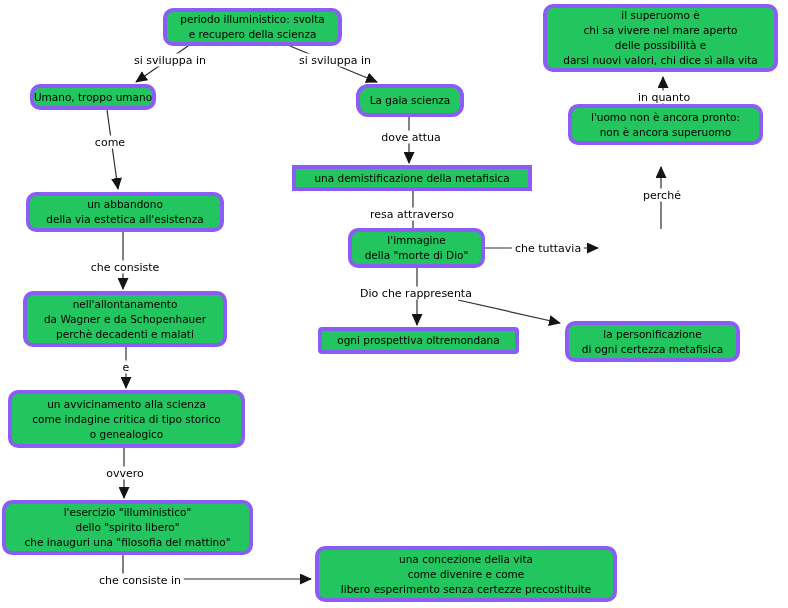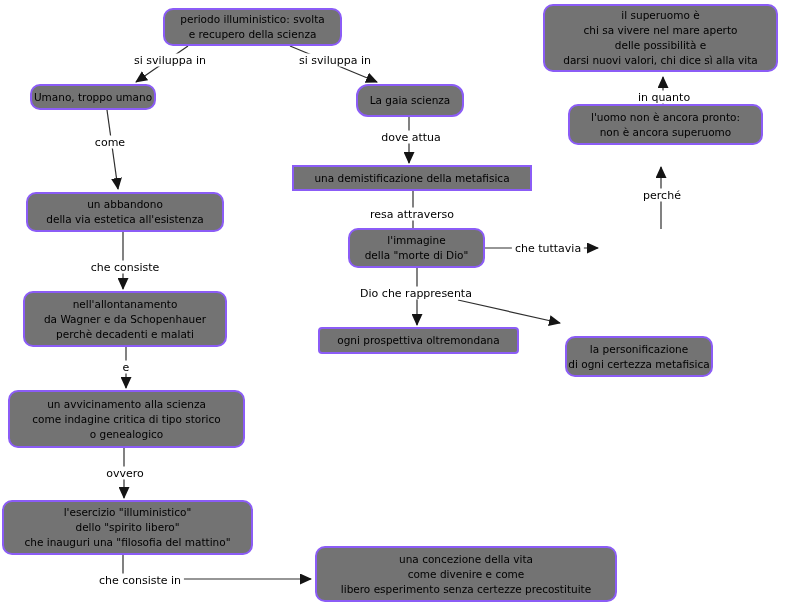--- a/index.html
+++ b/index.html
@@ -8,22 +8,22 @@
     width:788px;height:608px;
     background:#ffffff;
     font-family:"DejaVu Sans","Liberation Sans",sans-serif;
     overflow:hidden;
   }
   #edges{position:absolute;left:0;top:0;z-index:1;}
   .node{
     position:absolute;
     z-index:2;
     box-sizing:border-box;
-    background:#737373;
-    border:2px solid #8b5cf6;
+    background:#22c55e;
+    border:4px solid #8b5cf6;
     border-radius:10px;
     display:flex;align-items:center;justify-content:center;
     text-align:center;
     white-space:pre;
     font-size:10.5px;
     line-height:15px;
     color:#000000;
     padding:2px 4px;
   }
   .edge-label{
@@ -81,21 +81,21 @@
 da Wagner e da Schopenhauer
 perchè decadenti e malati</div>
   <div class="node" style="left:348px;top:228px;width:137px;height:40px">l'immagine
 della "morte di Dio"</div>
   <div class="node" style="left:568px;top:104px;width:195px;height:41px">l'uomo non è ancora pronto:
 non è ancora superuomo</div>
   <div class="node" style="left:8px;top:390px;width:237px;height:58px">un avvicinamento alla scienza
 come indagine critica di tipo storico
 o genealogico</div>
   <div class="node" style="left:318px;top:327px;width:201px;height:27px;border-radius:4px">ogni prospettiva oltremondana</div>
-  <div class="node" style="left:565px;top:336px;width:148px;height:41px">la personificazione
+  <div class="node" style="left:565px;top:321px;width:175px;height:41px">la personificazione
 di ogni certezza metafisica</div>
   <div class="node" style="left:2px;top:500px;width:251px;height:55px">l'esercizio "illuministico"
 dello "spirito libero"
 che inauguri una "filosofia del mattino"</div>
   <div class="node" style="left:315px;top:546px;width:302px;height:56px">una concezione della vita
 come divenire e come
 libero esperimento senza certezze precostituite</div>
 
   <div class="edge-label" style="left:170px;top:60px">si sviluppa in</div>
   <div class="edge-label" style="left:335px;top:60px">si sviluppa in</div>

